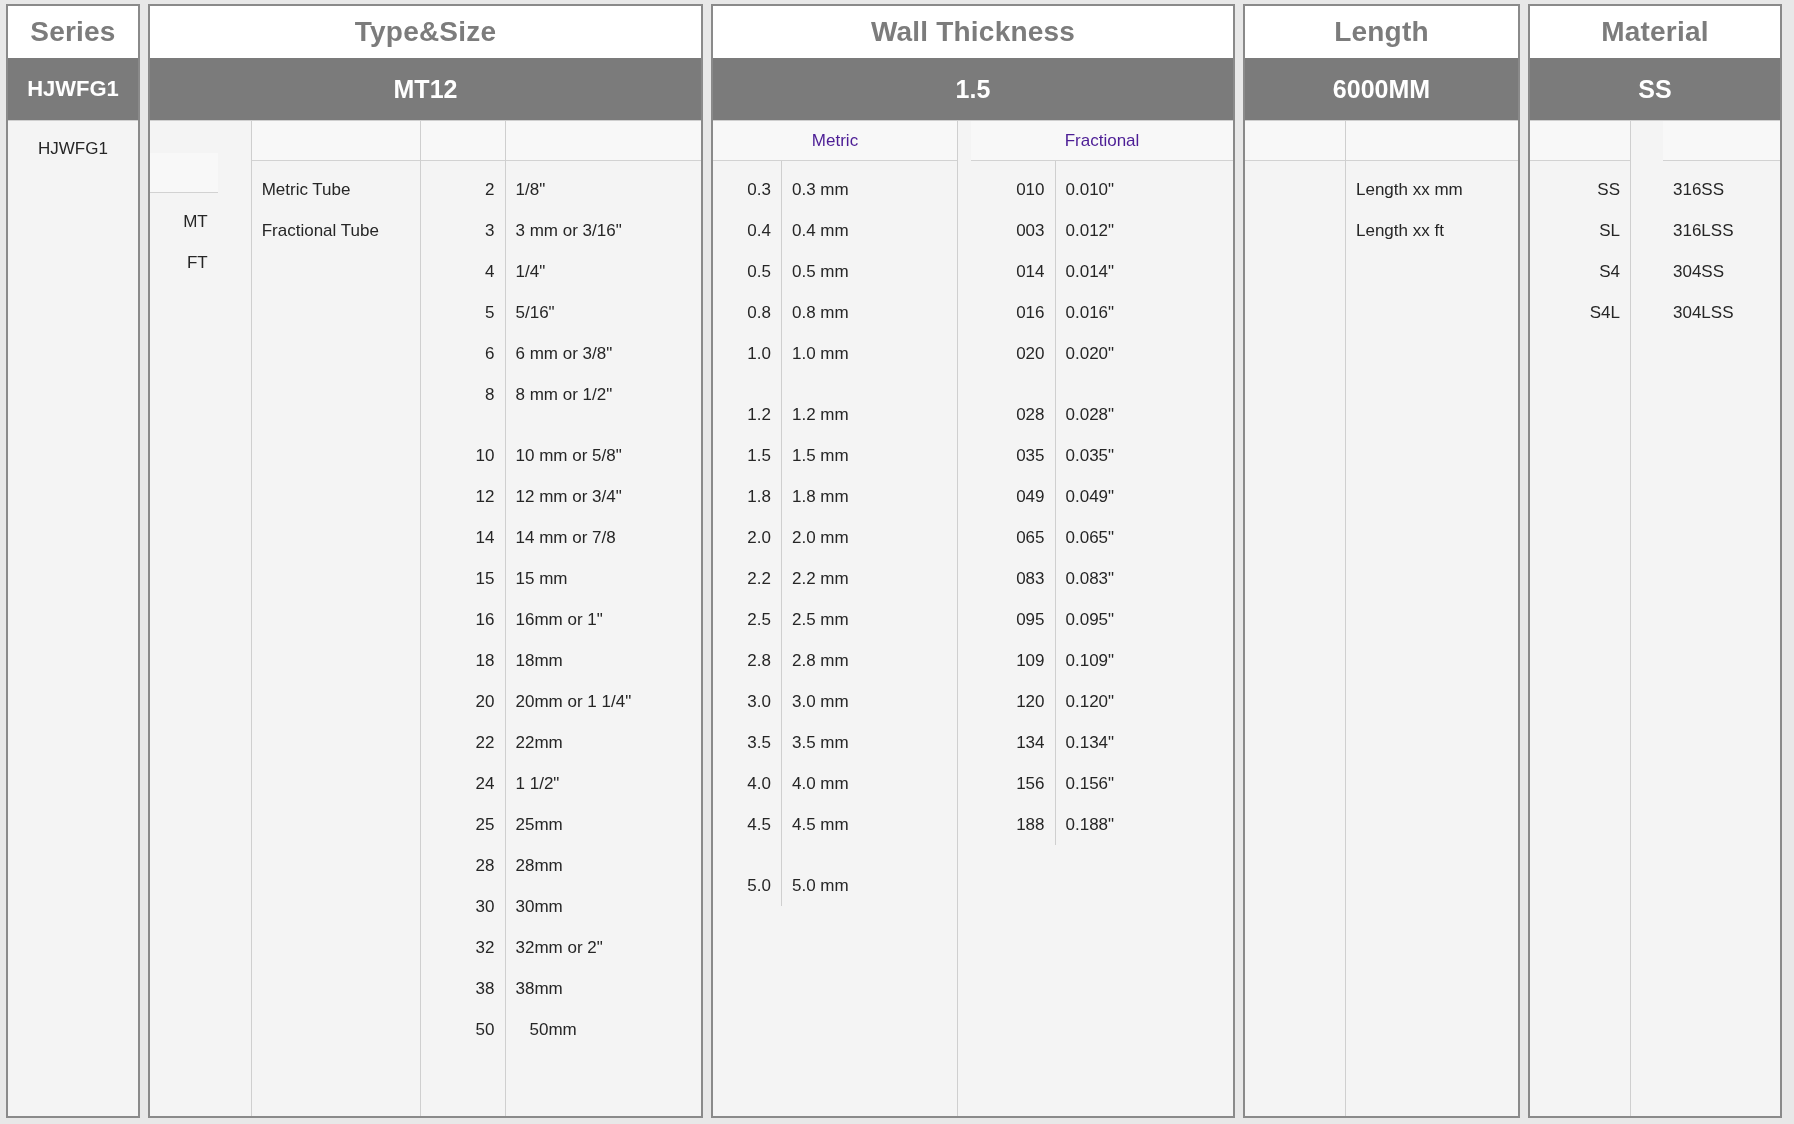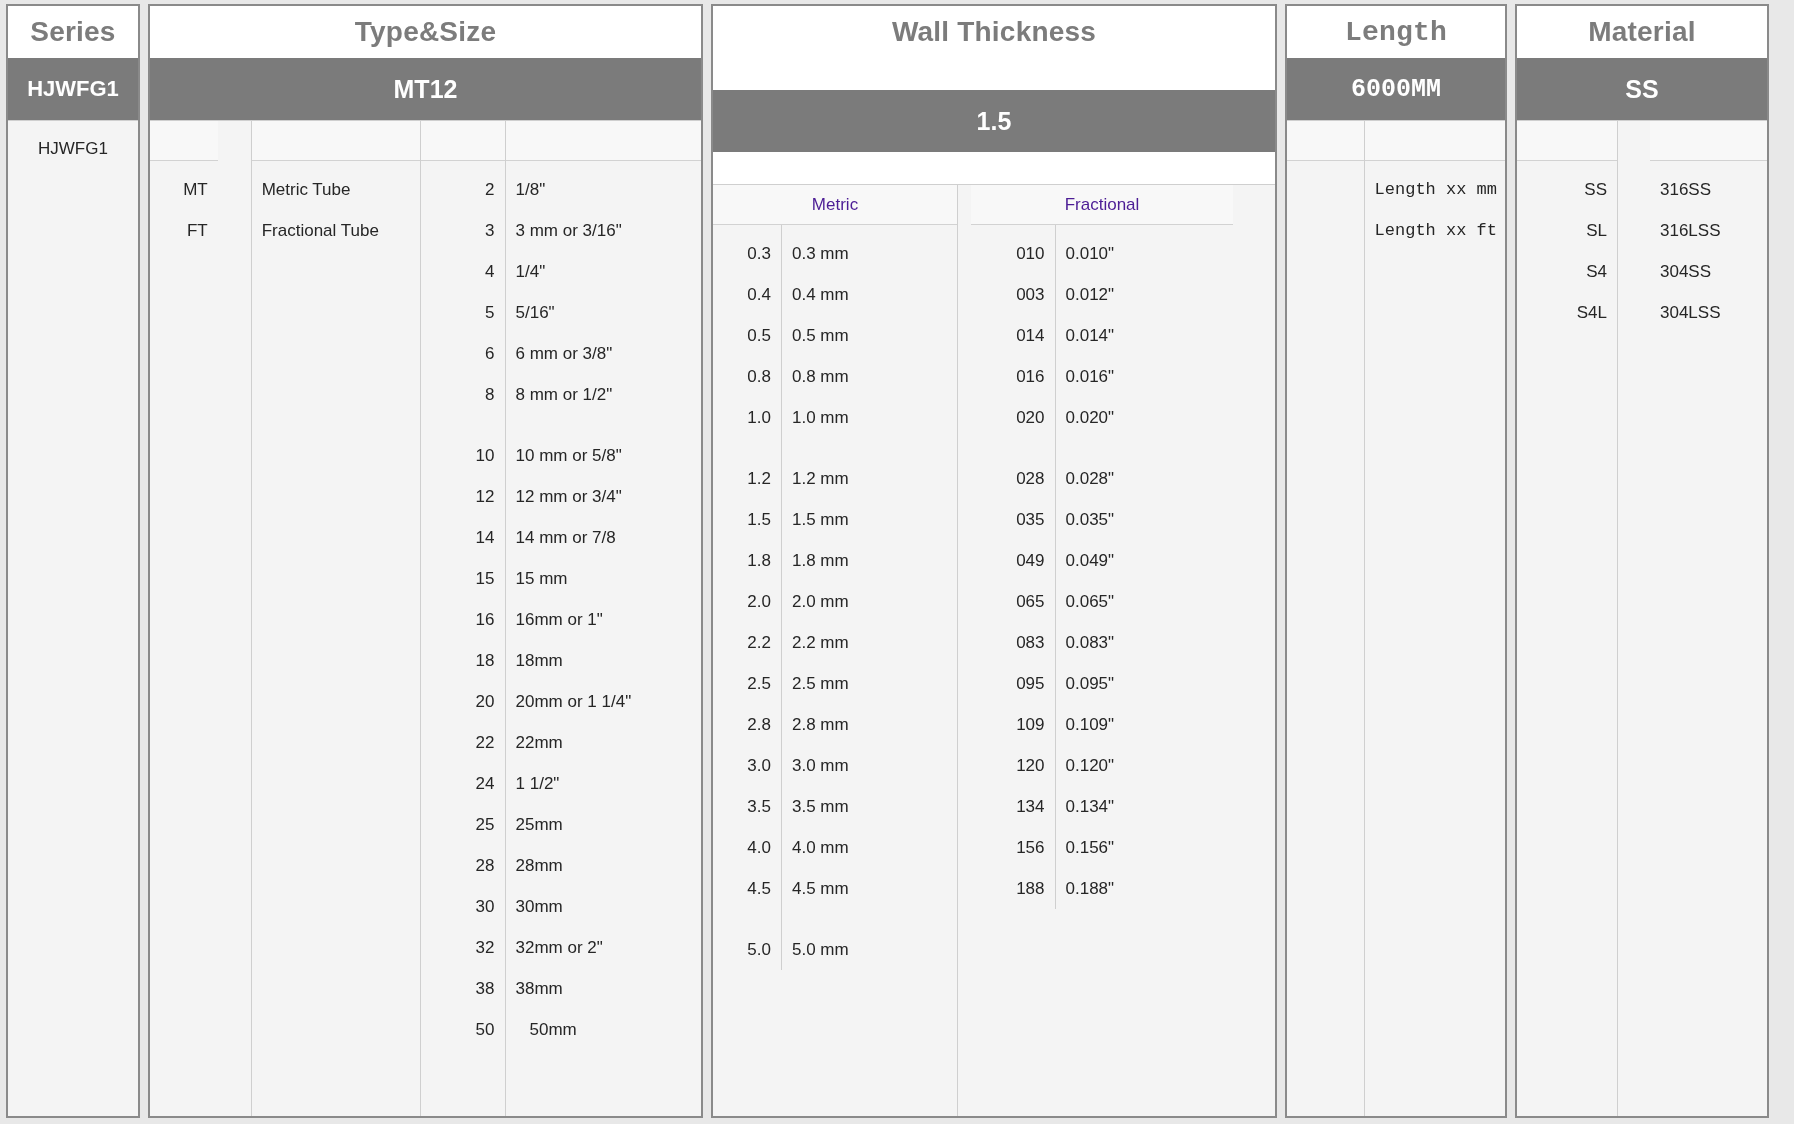--- a/index.html
+++ b/index.html
@@ -21,22 +21,22 @@
   }
   .col {
     background: #ffffff;
     border: 2px solid #8a8a8a;
     display: flex;
     flex-direction: column;
     box-sizing: border-box;
   }
   .col-series   { width: 134px; }
   .col-typesize { width: 555px; }
-  .col-wall     { width: 566px; gap: 32px; }
-  .col-length   { width: 222px; font-family: Liberation Mono, monospace; }
+  .col-wall     { width: 524px; }
+  .col-length   { width: 277px; }
   .col-material { width: 254px; }
 
   .col-title {
     height: 52px;
     display: flex;
     align-items: center;
     justify-content: center;
     font-size: 28px;
     font-weight: bold;
     color: #7c7c7c;
@@ -110,21 +110,21 @@
     padding-top: 18px;
     box-sizing: border-box;
   }
   .series-value {
     font-size: 17px;
     color: #262626;
     text-align: center;
   }
 
   
-  .ts-code { width: 72px; }
+  .ts-code { width: 72px; margin-top: 32px; }
   .ts-desc { width: 180px; margin-left: 33px; }
   .ts-num  { width: 90px; }
   .ts-size { width: 209px; }
 
   
   .w-metric-num  { width: 68px; }
   .w-metric-txt  { width: 176px; }
   .w-frac-num    { width: 88px; }
   .w-frac-txt    { width: 188px; }
   .wall-group { display: flex; flex-direction: row; box-sizing: border-box; }

